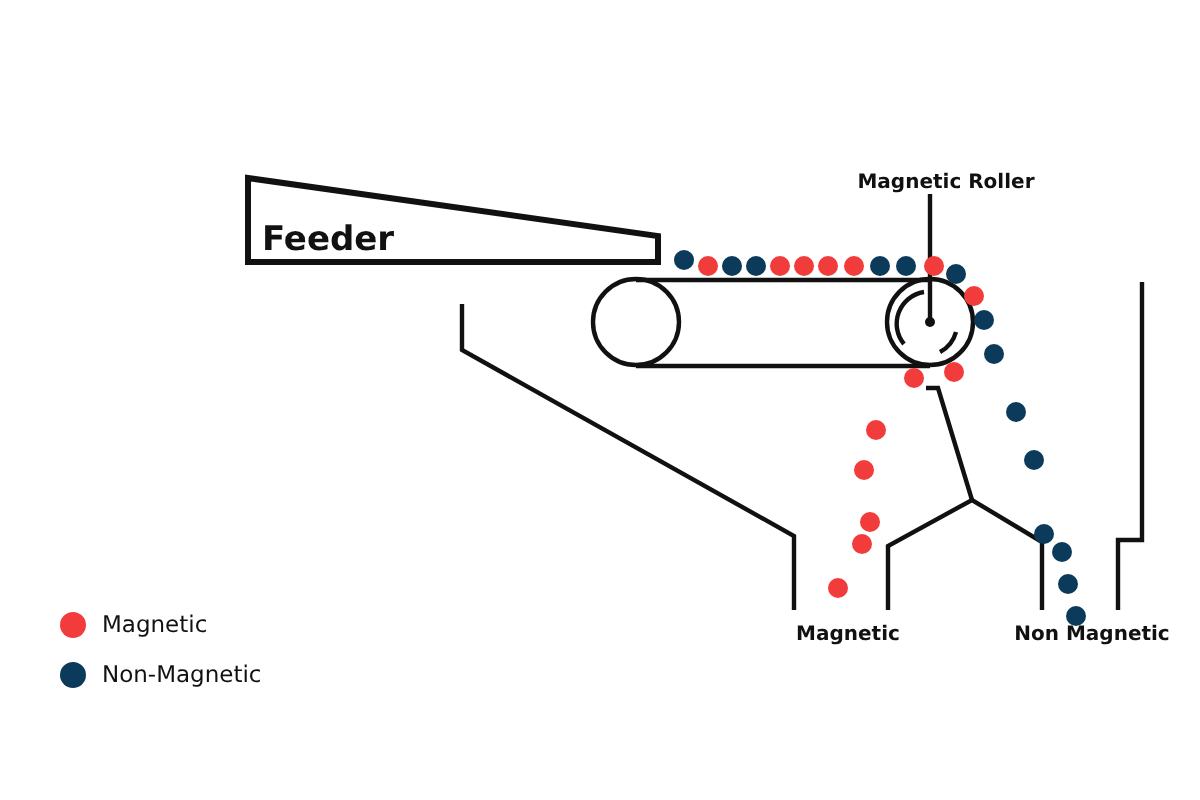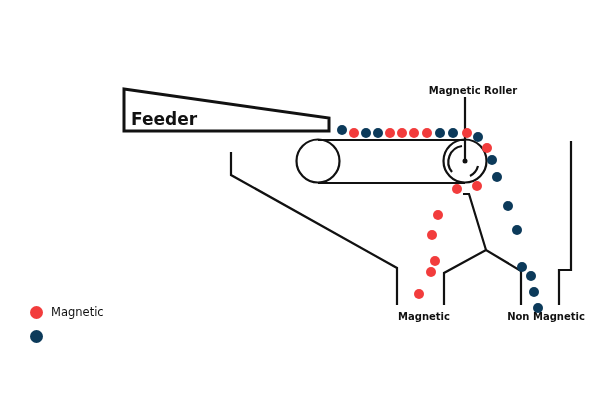--- a/index.html
+++ b/index.html
@@ -71,13 +71,14 @@
       <circle cx="538" cy="308" r="5" fill="#0c3a5a"></circle>
     </g>
 </svg>
 
 <div class="legend" style="top:305px">
   <span class="dot" id="lg-dot-0" style="background: rgb(242, 60, 60);"></span>
   <span>Magnetic</span>
 </div>
 <div class="legend" style="top:330px">
   <span class="dot" id="lg-dot-1" style="background: rgb(12, 58, 90);"></span>
+  <span>Non-Magnetic</span>
 </div>
 
 </body></html>

